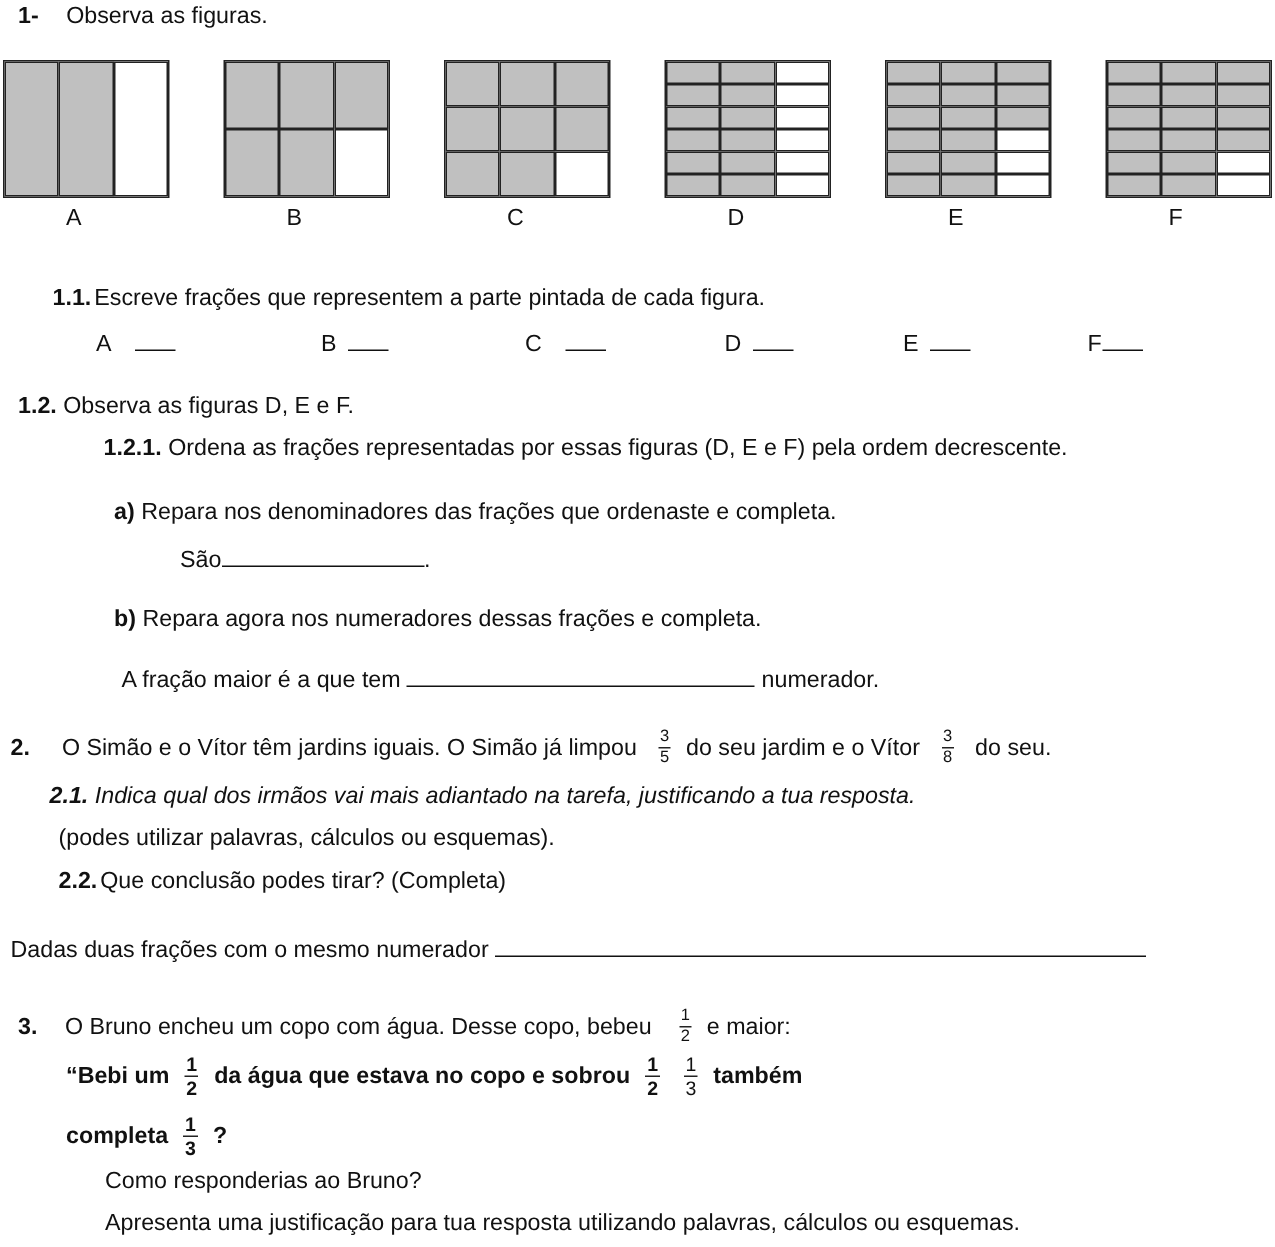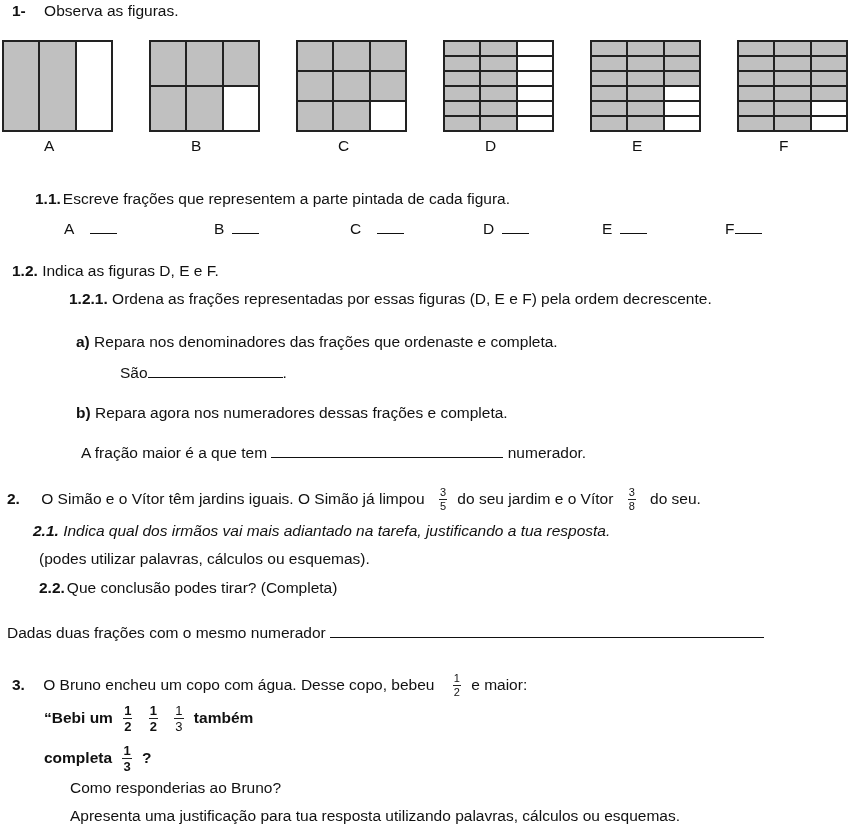--- a/index.html
+++ b/index.html
@@ -126,21 +126,21 @@
 <div>
   <div class="abs" style="left:64px; top:219px;"><span>A</span><span class="blank" style="width:27px; margin-left:16px;"></span></div>
   <div class="abs" style="left:214px; top:219px;"><span>B</span><span class="blank" style="width:27px; margin-left:8px;"></span></div>
   <div class="abs" style="left:350px; top:219px;"><span>C</span><span class="blank" style="width:27px; margin-left:16px;"></span></div>
   <div class="abs" style="left:483px; top:219px;"><span>D</span><span class="blank" style="width:27px; margin-left:8px;"></span></div>
   <div class="abs" style="left:602px; top:219px;"><span>E</span><span class="blank" style="width:27px; margin-left:8px;"></span></div>
   <div class="abs" style="left:725px; top:219px;"><span>F</span><span class="blank" style="width:27px; margin-left:1px;"></span></div>
 </div>
 
 <div class="abs" style="left:12px; top:263px;">
-  <b>1.2.</b> <span>Indica as figuras D, E e F.</span>
+  <b>1.2.</b> <span>Observa as figuras D, E e F.</span>
 </div>
 <div class="abs" style="left:69px; top:291px;">
   <b>1.2.1.</b> <span>Ordena as frações representadas por essas figuras (D, E e F) pela ordem decrescente.</span>
 </div>
 
 <div class="abs" style="left:76px; top:334px;text-align:right;">
   <b>a)</b> <span>Repara nos denominadores das frações que ordenaste e completa.</span>
 </div>
 <div class="abs" style="left:120px; top:363px;">
   <span>São</span><span class="blank" style="width:135px;"></span><span>.</span>
@@ -186,20 +186,21 @@
       <span class="den">2</span>
     </span>
   <span>e maior:</span>
 </div>
 <div class="abs" style="left:44px; top:703px; line-height:30px; font-weight:bold;">
   <span>“Bebi um</span>
   <span class="frac big">
       <span class="num">1</span>
       <span class="den">2</span>
     </span>
+  <span>da água que estava no copo e sobrou</span>
   <span class="frac big">
       <span class="num">1</span>
       <span class="den">2</span>
     </span>
   <span class="frac big" style="font-weight:normal;">
       <span class="num">1</span>
       <span class="den">3</span>
     </span>
   <span>também</span>
 </div>

